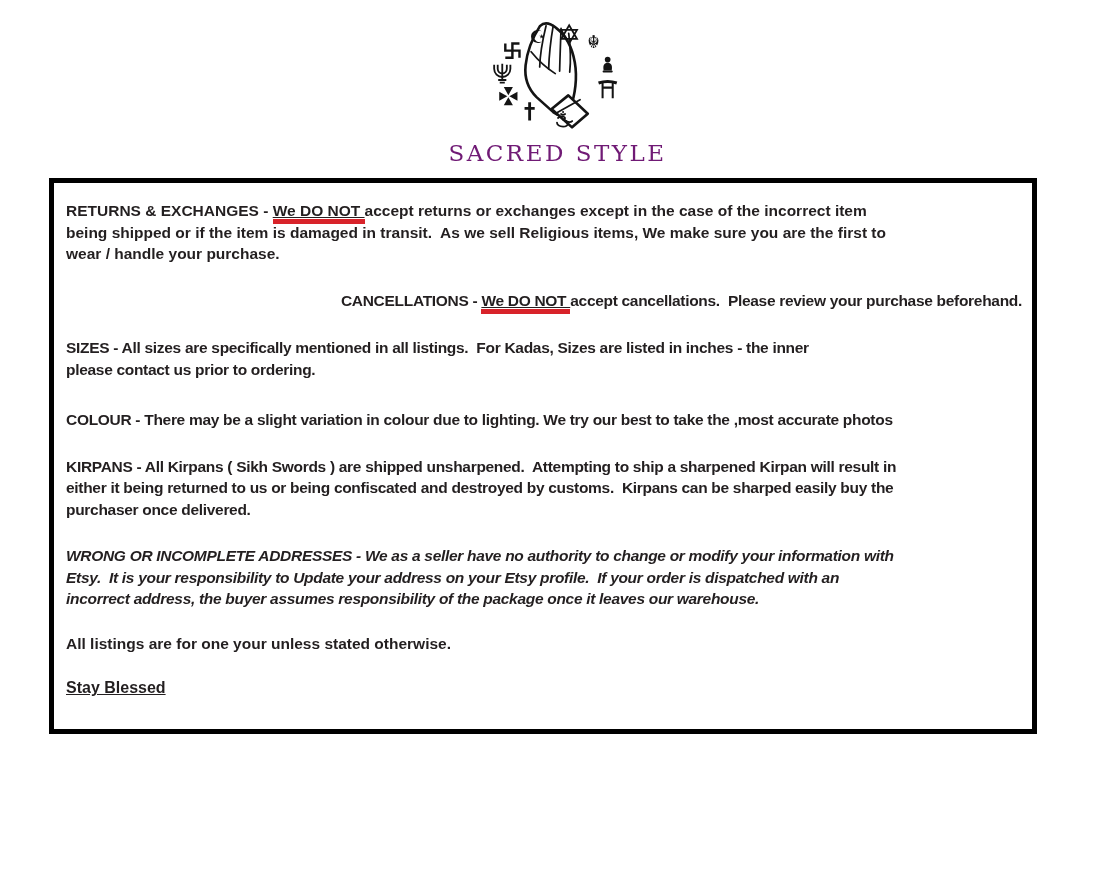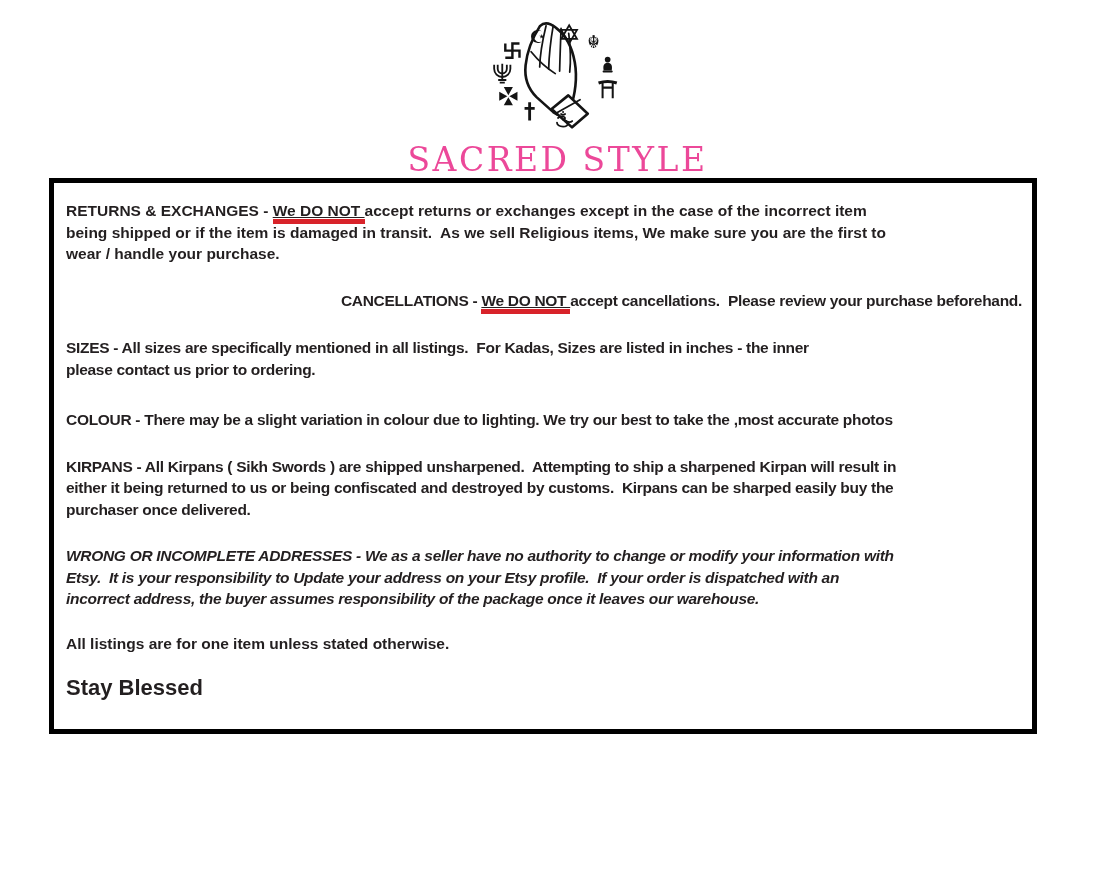--- a/index.html
+++ b/index.html
@@ -2,37 +2,37 @@
 <html><head>
 <meta charset="utf-8">
 <style>
   html,body { margin:0; padding:0; background:#ffffff; }
   body { width:1115px; height:883px; font-family:"Liberation Sans",sans-serif; }
   .page { position:relative; width:1115px; height:883px; overflow:hidden; background:#fff; }
 
   
   .logo-wrap { position:absolute; top:16px; left:0; width:100%; text-align:center; }
   .logo-svg { display:block; margin:0 auto; }
-  .brand { font-family:"DejaVu Serif",serif; font-size:33px; letter-spacing:2.5px;
-           color:#ec4899; margin-top:-2px; white-space:pre; }
+  .brand { font-family:"DejaVu Serif",serif; font-size:23px; letter-spacing:2.5px;
+           color:#701a75; margin-top:-2px; white-space:pre; }
 
   
   .policy-box { position:absolute; left:49px; top:178px; width:988px; height:556px;
                 border:5px solid #000; box-sizing:border-box;
                 padding:17px 10px 0 12px; color:#231f20; }
   .para { margin:0; font-size:15.5px; font-weight:bold; line-height:21.5px; }
   .line { display:block; white-space:pre; }
   .cond .line { letter-spacing:-0.3px; }
   .m22 { margin-bottom:22px; } .m23 { margin-bottom:23px;font-style:italic; }
   .m25 { margin-bottom:25px; } .m26 { margin-bottom:26px;text-align:right; }
   .m29 { margin-bottom:29px; }
   .donot { position:relative; text-decoration:underline; }
   .donot::after { content:""; position:absolute; left:0; right:0; bottom:-5px;
                   height:5px; background:#d8232a; }
-  .signoff { font-size:22px; line-height:24px; }
+  .signoff { font-size:16px; line-height:24px;text-decoration:underline; }
 </style>
 </head>
 <body>
 
 <div class="page">
 
   <div class="logo-wrap">
     <svg class="logo-svg" viewBox="0 0 150 124" width="152" height="126" aria-hidden="true">
 
       <g transform="rotate(6 75 60)" stroke="#141414" fill="#ffffff" stroke-width="2.6" stroke-linejoin="round" stroke-linecap="round">
@@ -111,21 +111,21 @@
       <span class="line">purchaser once delivered.</span>
     </p>
 
     <p class="para cond m23">
       <span class="line">WRONG OR INCOMPLETE ADDRESSES - We as a seller have no authority to change or modify your information with</span>
       <span class="line">Etsy.  It is your responsibility to Update your address on your Etsy profile.  If your order is dispatched with an</span>
       <span class="line">incorrect address, the buyer assumes responsibility of the package once it leaves our warehouse.</span>
     </p>
 
     <p class="para m22">
-      <span class="line">All listings are for one item unless stated otherwise.</span>
+      <span class="line">All listings are for one your unless stated otherwise.</span>
     </p>
 
     <p class="para signoff">
       <span class="line">Stay Blessed</span>
     </p>
 
   </section>
 </div>
 
 </body></html>

